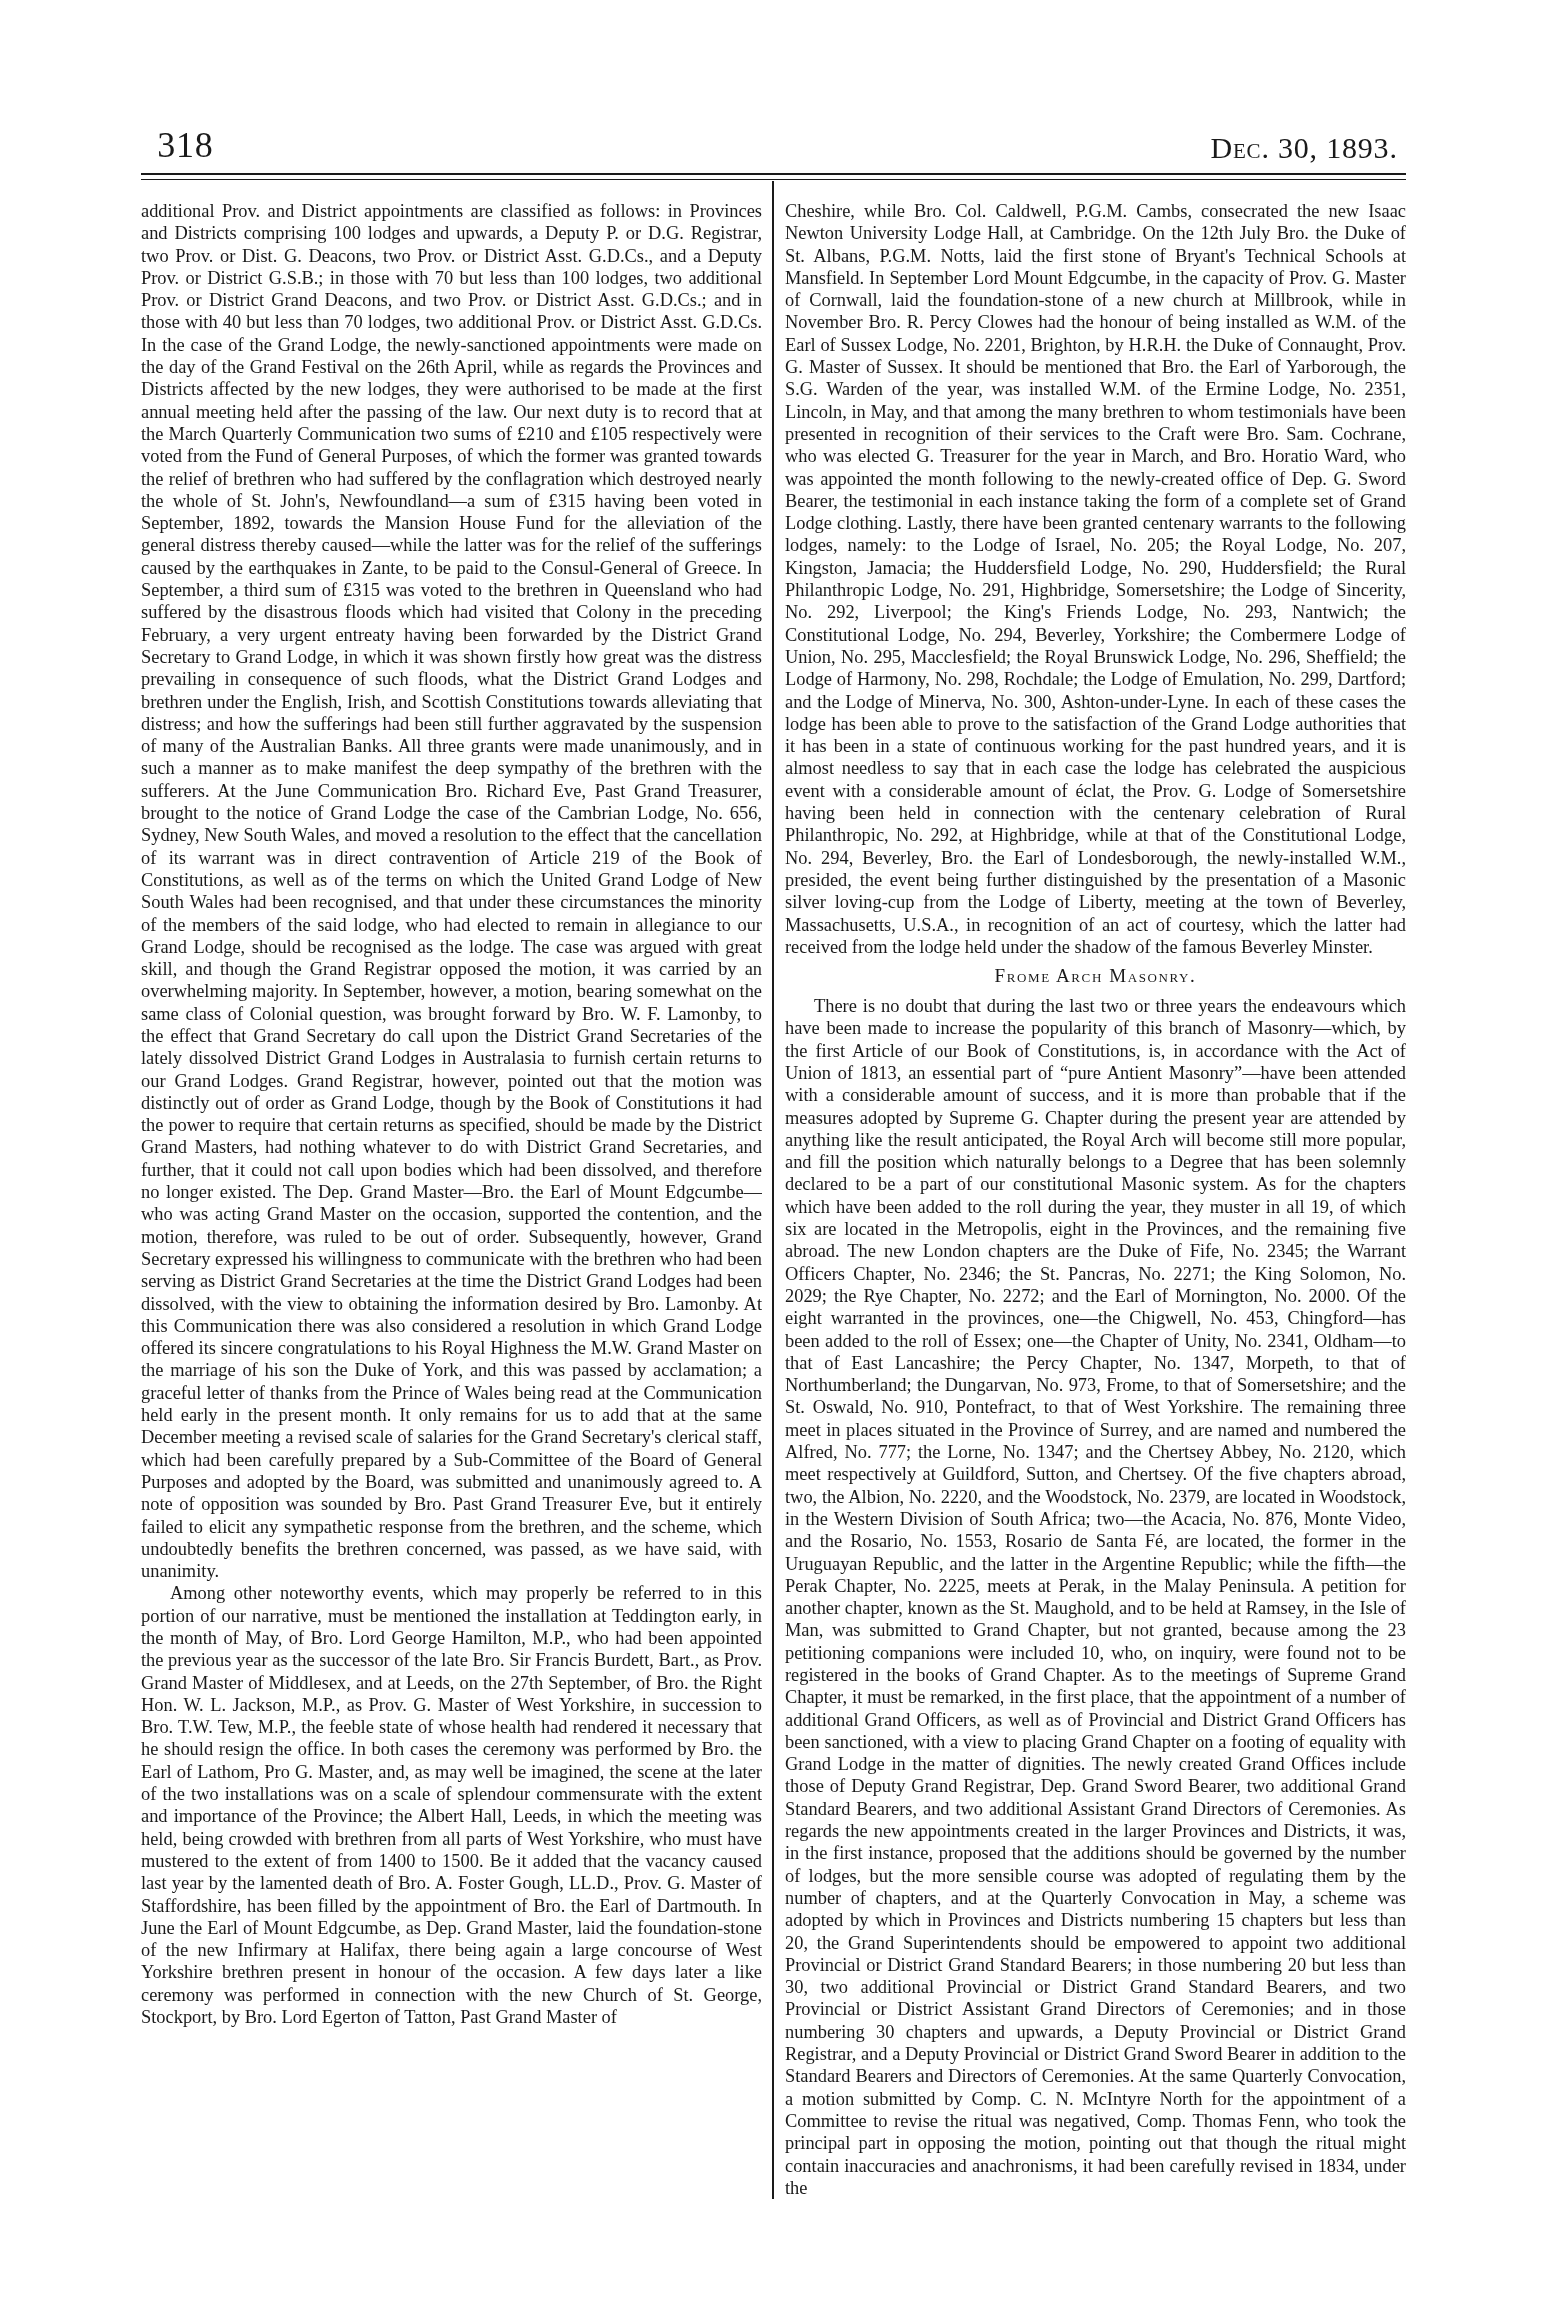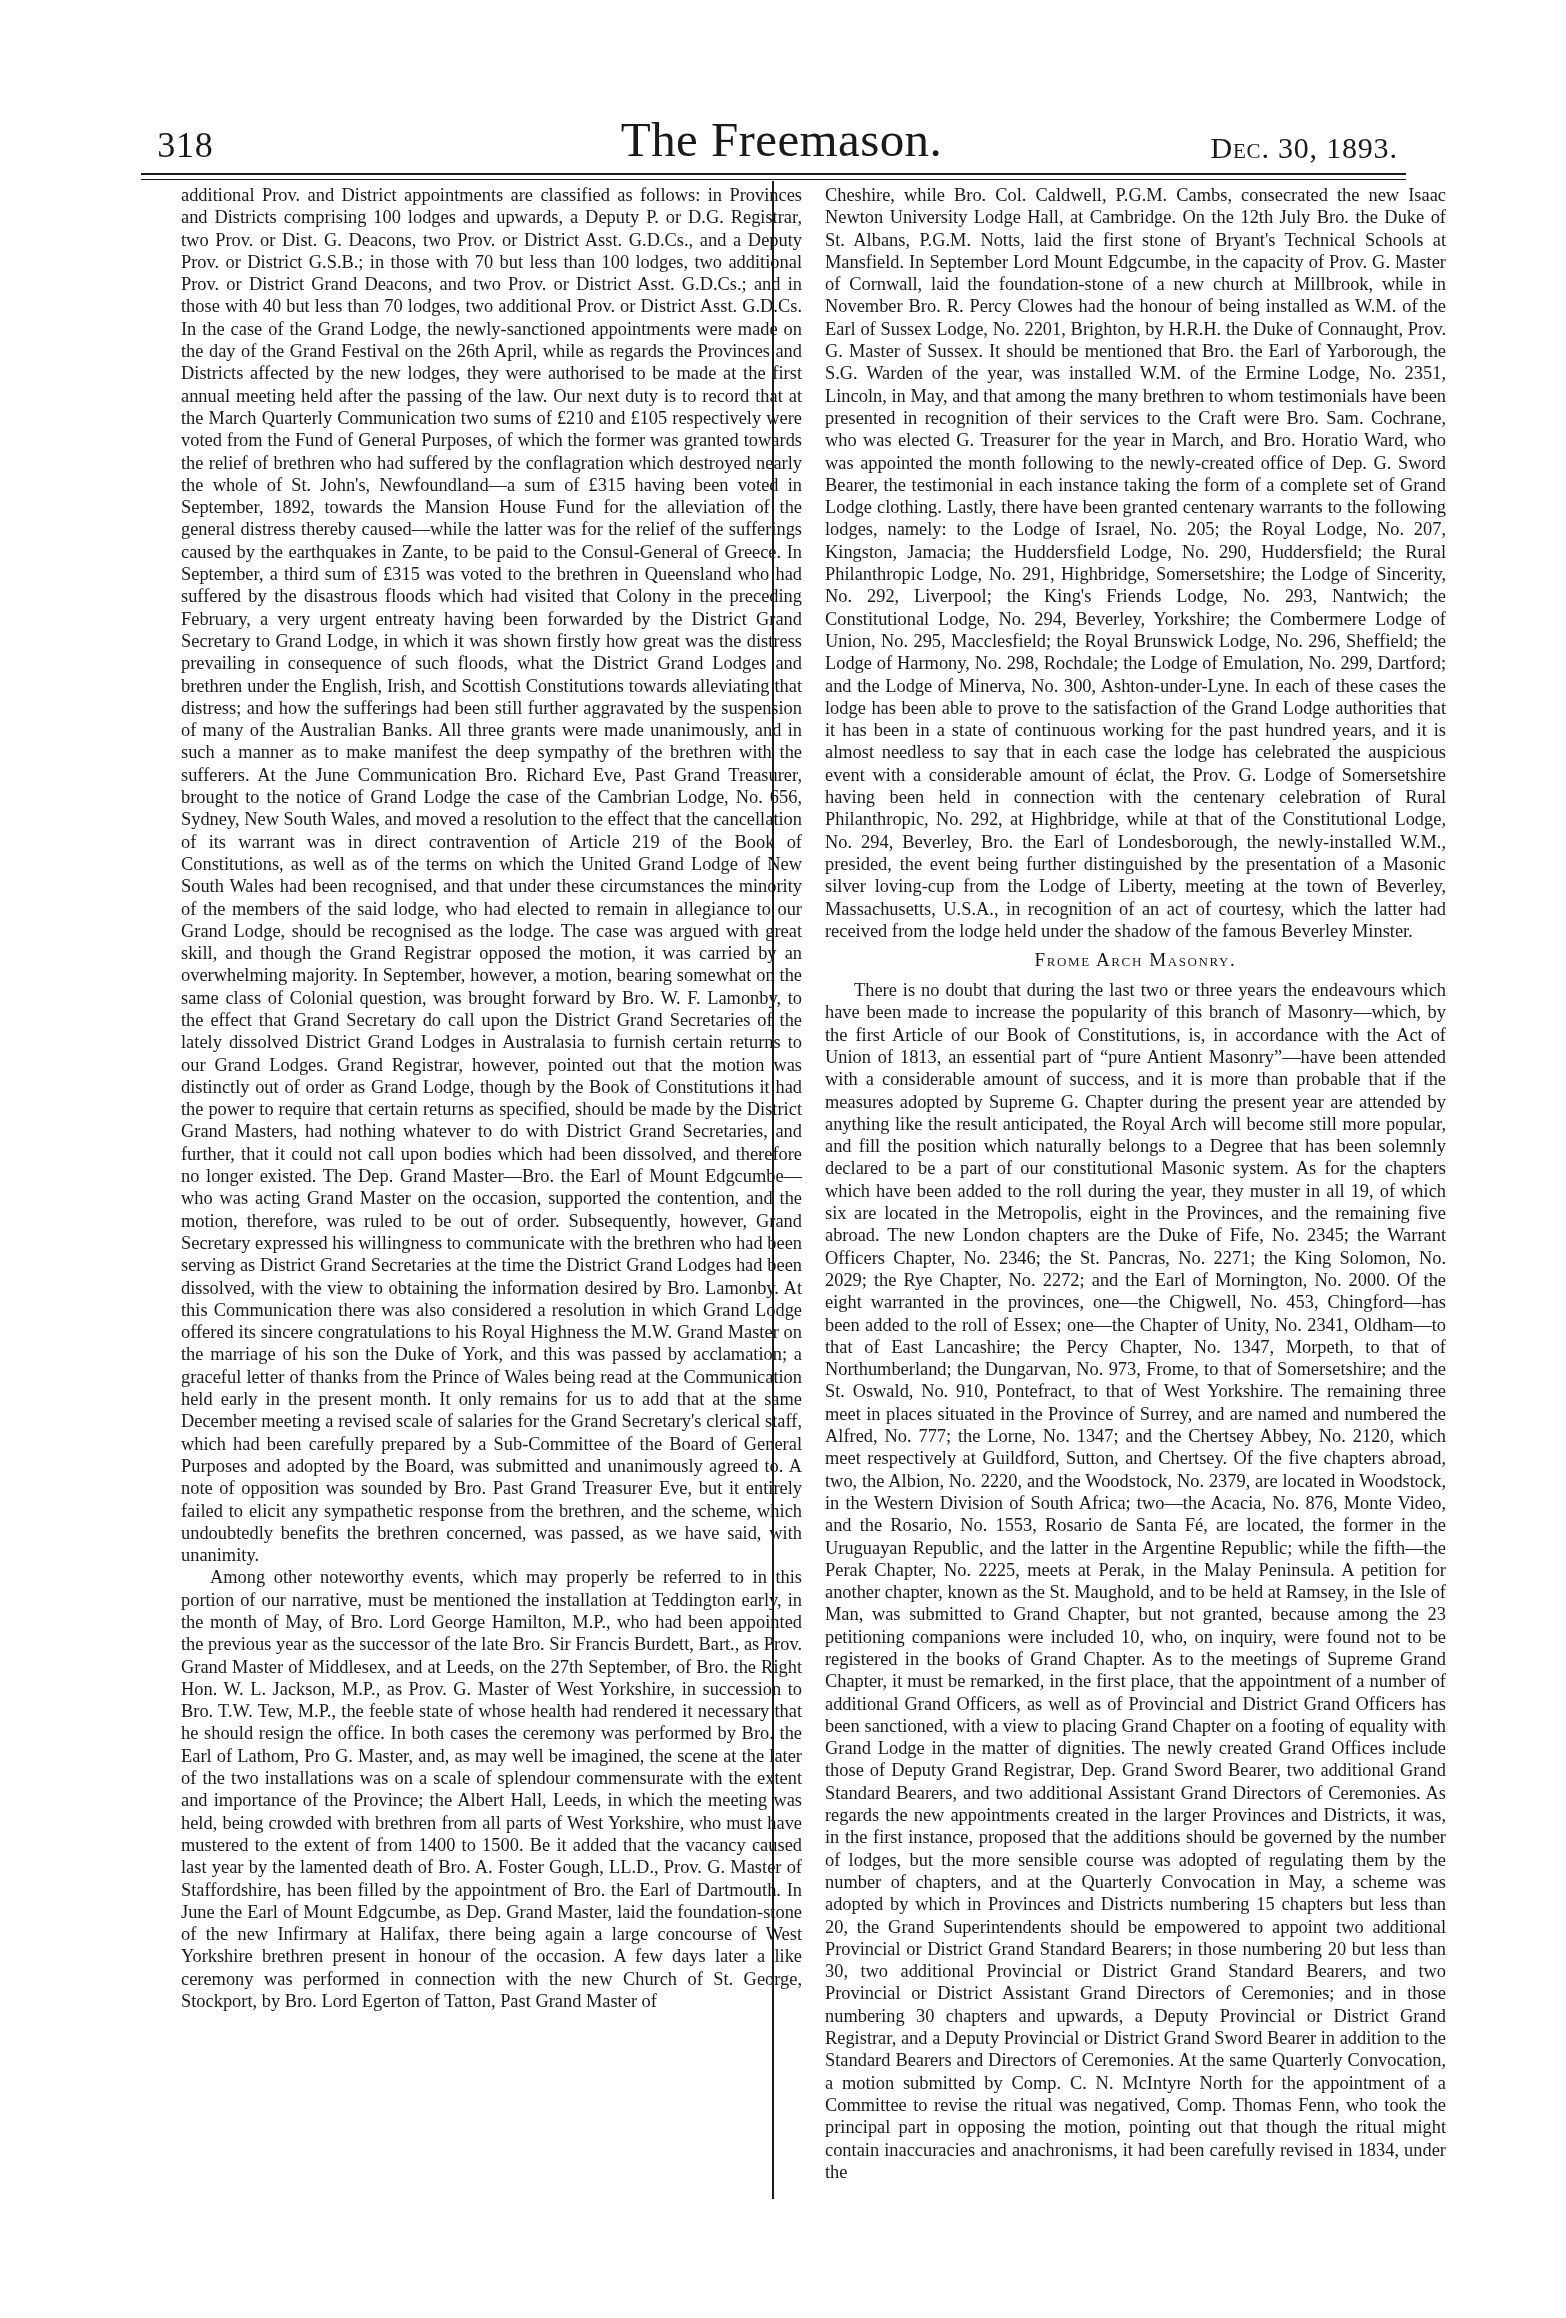--- a/index.html
+++ b/index.html
@@ -9,40 +9,38 @@
     font-family: "Liberation Serif", "DejaVu Serif", serif;
   }
   .masthead { position: absolute; left: 149px; top: 106px; width: 1265px; height: 65px; }
   .page-no { position: absolute; left: 8.2px; top: 18px; font-size: 36px; letter-spacing: 0.8px; }
   .title { position: absolute; left: 0; right: 0; top: 4.9px; text-align: center; font-size: 49px; letter-spacing: 0.4px; }
   .dateline { position: absolute; right: 16.3px; top: 24.5px; font-size: 30px; letter-spacing: 0.8px; font-variant: small-caps; }
   .rule1 { position: absolute; left: 141px; top: 173px; width: 1265px; height: 2.4px; background: #1a1a1a; }
   .rule2 { position: absolute; left: 141px; top: 179px; width: 1265px; height: 0.8px; background: #1a1a1a; }
   .divider { position: absolute; left: 772px; top: 181px; width: 1.6px; height: 2018px; background: #1a1a1a; }
   .col {
-    position: absolute; top: 184px; width: 621px;
+    position: absolute; top: 200px; width: 621px;
     font-size: 18.4px; line-height: 22.3px; text-align: justify;
     hyphens: manual;
-    margin-left: 40px;
   }
   .col-left { left: 141px; }
   .col-right { left: 785px; }
   .col p { margin: 0; text-indent: 0; }
   .col p.indent { text-indent: 29px; }
   .section-heading {
     text-align: center; font-variant: small-caps; letter-spacing: 1.6px;
     font-size: 19px; margin: 6.5px 0 8.2px 0;
   }
 </style>
 </head>
 <body>
 
 <header class="masthead">
   <div class="page-no">318</div>
-  <div class="title">The Freemason.</div>
   <div class="dateline">Dec. 30, 1893.</div>
 </header>
 
 <div class="rule1"></div>
 <div class="rule2"></div>
 <div class="divider"></div>
 
 <article class="col col-left">
   <p>additional Prov. and District appointments are classified as follows: in Provinces and Districts comprising 100 lodges and upwards, a Deputy P. or D.G. Registrar, two Prov. or Dist. G. Deacons, two Prov. or District Asst. G.D.Cs., and a Deputy Prov. or District G.S.B.; in those with 70 but less than 100 lodges, two additional Prov. or District Grand Deacons, and two Prov. or District Asst. G.D.Cs.; and in those with 40 but less than 70 lodges, two additional Prov. or District Asst. G.D.Cs. In the case of the Grand Lodge, the newly-sanctioned appointments were made on the day of the Grand Festival on the 26th April, while as regards the Provinces and Districts affected by the new lodges, they were authorised to be made at the first annual meeting held after the passing of the law. Our next duty is to record that at the March Quarterly Communication two sums of £210 and £105 respectively were voted from the Fund of General Purposes, of which the former was granted towards the relief of brethren who had suffered by the conflagration which destroyed nearly the whole of St. John's, Newfoundland—a sum of £315 having been voted in September, 1892, towards the Mansion House Fund for the alleviation of the general distress thereby caused—while the latter was for the relief of the sufferings caused by the earthquakes in Zante, to be paid to the Consul-General of Greece. In September, a third sum of £315 was voted to the brethren in Queensland who had suffered by the disastrous floods which had visited that Colony in the preceding February, a very urgent entreaty having been forwarded by the District Grand Secretary to Grand Lodge, in which it was shown firstly how great was the distress prevailing in consequence of such floods, what the District Grand Lodges and brethren under the English, Irish, and Scottish Constitutions towards alleviating that distress; and how the sufferings had been still further aggravated by the suspension of many of the Australian Banks. All three grants were made unanimously, and in such a manner as to make manifest the deep sympathy of the brethren with the sufferers. At the June Communication Bro. Richard Eve, Past Grand Treasurer, brought to the notice of Grand Lodge the case of the Cambrian Lodge, No. 656, Sydney, New South Wales, and moved a resolution to the effect that the cancellation of its warrant was in direct contravention of Article 219 of the Book of Constitutions, as well as of the terms on which the United Grand Lodge of New South Wales had been recognised, and that under these circumstances the minority of the members of the said lodge, who had elected to remain in allegiance to our Grand Lodge, should be recognised as the lodge. The case was argued with great skill, and though the Grand Registrar opposed the motion, it was carried by an overwhelming majority. In September, however, a motion, bearing somewhat on the same class of Colonial question, was brought forward by Bro. W. F. Lamonby, to the effect that Grand Secretary do call upon the District Grand Secretaries of the lately dissolved District Grand Lodges in Australasia to furnish certain returns to our Grand Lodges. Grand Registrar, however, pointed out that the motion was distinctly out of order as Grand Lodge, though by the Book of Constitutions it had the power to require that certain returns as specified, should be made by the District Grand Masters, had nothing whatever to do with District Grand Secretaries, and further, that it could not call upon bodies which had been dissolved, and therefore no longer existed. The Dep. Grand Master—Bro. the Earl of Mount Edgcumbe—who was acting Grand Master on the occasion, supported the contention, and the motion, therefore, was ruled to be out of order. Subsequently, however, Grand Secretary expressed his willingness to communicate with the brethren who had been serving as District Grand Secretaries at the time the District Grand Lodges had been dissolved, with the view to obtaining the information desired by Bro. Lamonby. At this Communication there was also considered a resolution in which Grand Lodge offered its sincere congratulations to his Royal Highness the M.W. Grand Master on the marriage of his son the Duke of York, and this was passed by acclamation; a graceful letter of thanks from the Prince of Wales being read at the Communication held early in the present month. It only remains for us to add that at the same December meeting a revised scale of salaries for the Grand Secretary's clerical staff, which had been carefully prepared by a Sub-Committee of the Board of General Purposes and adopted by the Board, was submitted and unanimously agreed to. A note of opposition was sounded by Bro. Past Grand Treasurer Eve, but it entirely failed to elicit any sympathetic response from the brethren, and the scheme, which undoubtedly benefits the brethren concerned, was passed, as we have said, with unanimity.</p>
   <p class="indent">Among other noteworthy events, which may properly be referred to in this portion of our narrative, must be mentioned the installation at Teddington early, in the month of May, of Bro. Lord George Hamilton, M.P., who had been appointed the previous year as the successor of the late Bro. Sir Francis Burdett, Bart., as Prov. Grand Master of Middlesex, and at Leeds, on the 27th September, of Bro. the Right Hon. W. L. Jackson, M.P., as Prov. G. Master of West Yorkshire, in succession to Bro. T.W. Tew, M.P., the feeble state of whose health had rendered it necessary that he should resign the office. In both cases the ceremony was performed by Bro. the Earl of Lathom, Pro G. Master, and, as may well be imagined, the scene at the later of the two installations was on a scale of splendour commensurate with the extent and importance of the Province; the Albert Hall, Leeds, in which the meeting was held, being crowded with brethren from all parts of West Yorkshire, who must have mustered to the extent of from 1400 to 1500. Be it added that the vacancy caused last year by the lamented death of Bro. A. Foster Gough, LL.D., Prov. G. Master of Staffordshire, has been filled by the appointment of Bro. the Earl of Dartmouth. In June the Earl of Mount Edgcumbe, as Dep. Grand Master, laid the foundation-stone of the new Infirmary at Halifax, there being again a large concourse of West Yorkshire brethren present in honour of the occasion. A few days later a like ceremony was performed in connection with the new Church of St. George, Stockport, by Bro. Lord Egerton of Tatton, Past Grand Master of</p>

